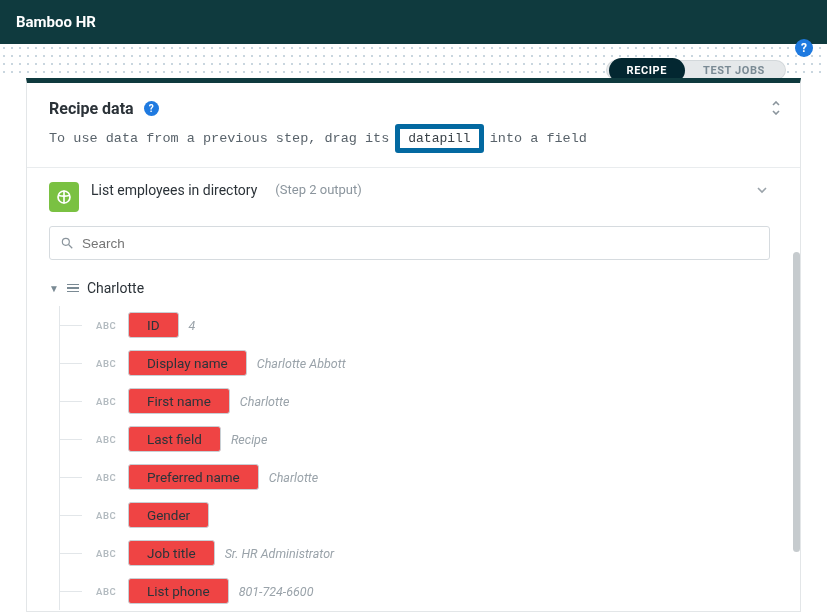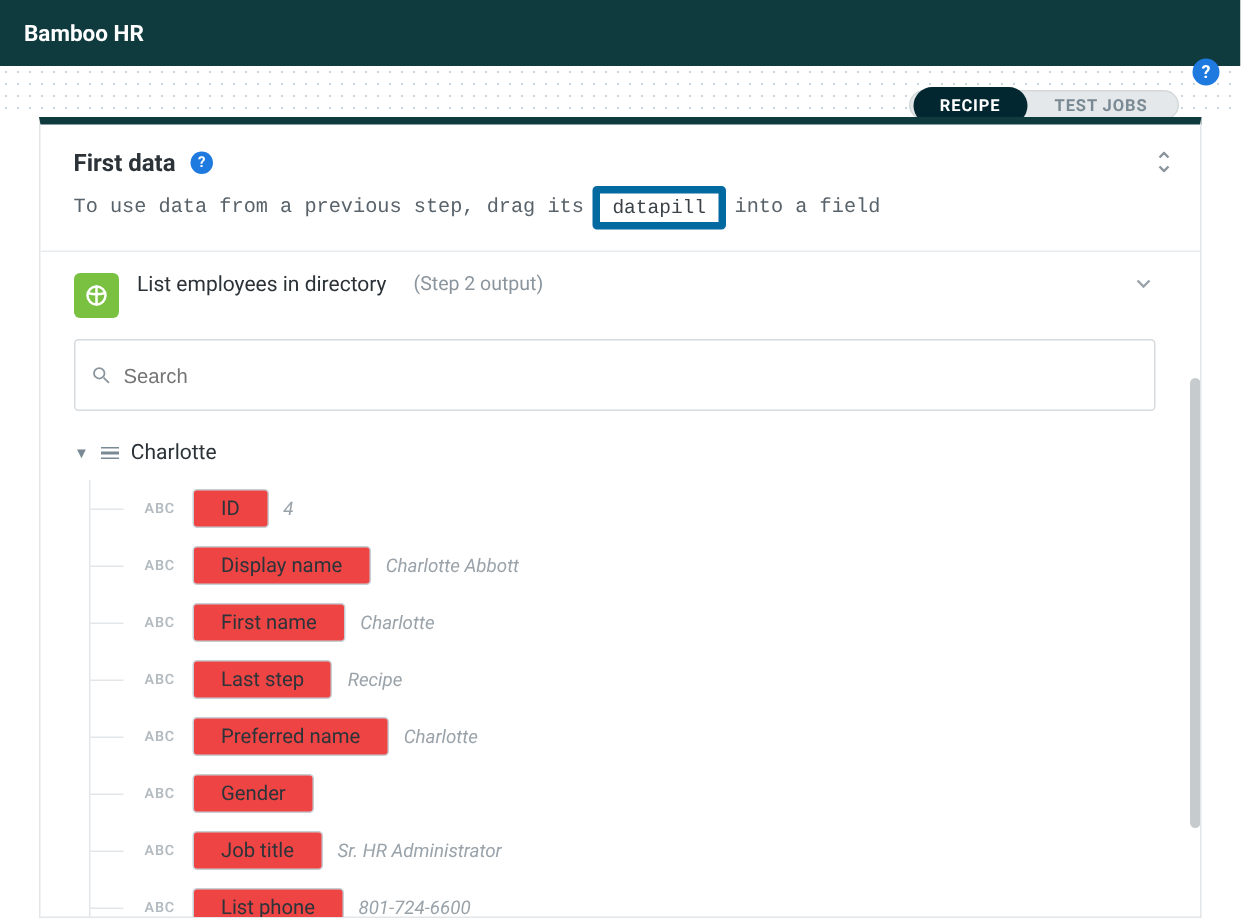--- a/index.html
+++ b/index.html
@@ -155,21 +155,21 @@
     padding-right: 10px;
   }
   .search-wrap {
     padding: 4px 30px 10px 22px;
   }
   .search-box {
     display: flex;
     align-items: center;
     border: 1px solid #d6dbdf;
     border-radius: 3px;
-    height: 48px;
+    height: 34px;
     padding: 0 10px;
     gap: 8px;
   }
   .search-box svg { width: 14px; height: 14px; stroke: #8a949c; }
   .search-box input {
     border: none; outline: none; flex: 1;
     font-size: 13.5px; color: #4b545b;
     background: transparent;
   }
   .tree {
@@ -246,21 +246,21 @@
   <div class="tabswitch">
     <div class="tab active">RECIPE</div>
     <div class="tab">TEST JOBS</div>
   </div>
   <div class="helpdot">?</div>
 </div>
 
 <div class="panel">
   <div class="panel-head">
     <div class="panel-title-row">
-      <span class="panel-title">First data</span>
+      <span class="panel-title">Recipe data</span>
       <span class="info-icon">?</span>
     </div>
     <div class="panel-sub">
       <span>To use data from a previous step, drag its</span>
       <span class="chip">datapill</span>
       <span>into a field</span>
     </div>
     <div class="expand-icon">
       <svg width="12" height="14" viewBox="0 0 12 14" fill="none" stroke="#8a949c" stroke-width="1.6">
         <polyline points="3,4 6,1 9,4"></polyline>
@@ -319,21 +319,21 @@
             <span class="pill">Display name</span>
             <span class="sample">Charlotte Abbott</span>
           </div>
           <div class="field-row">
             <span class="type-label">ABC</span>
             <span class="pill">First name</span>
             <span class="sample">Charlotte</span>
           </div>
           <div class="field-row">
             <span class="type-label">ABC</span>
-            <span class="pill">Last step</span>
+            <span class="pill">Last field</span>
             <span class="sample">Recipe</span>
           </div>
           <div class="field-row">
             <span class="type-label">ABC</span>
             <span class="pill">Preferred name</span>
             <span class="sample">Charlotte</span>
           </div>
           <div class="field-row">
             <span class="type-label">ABC</span>
             <span class="pill">Gender</span>

